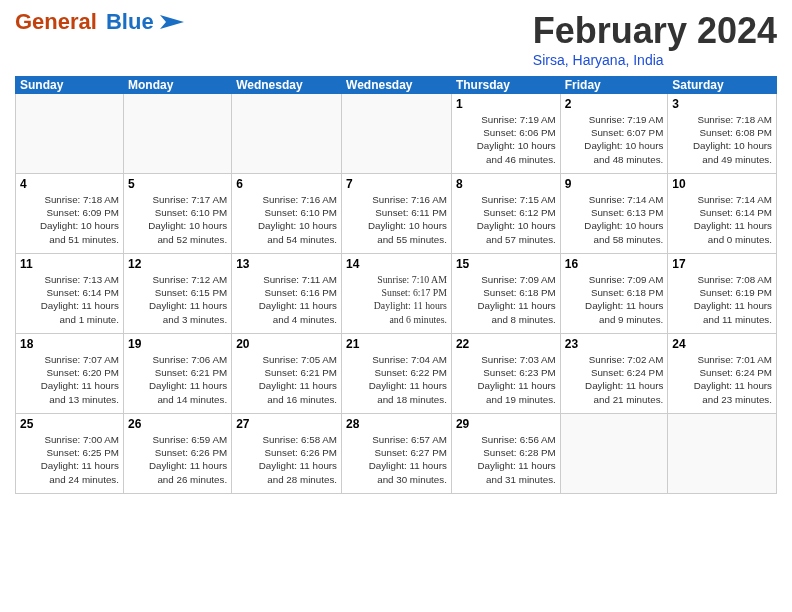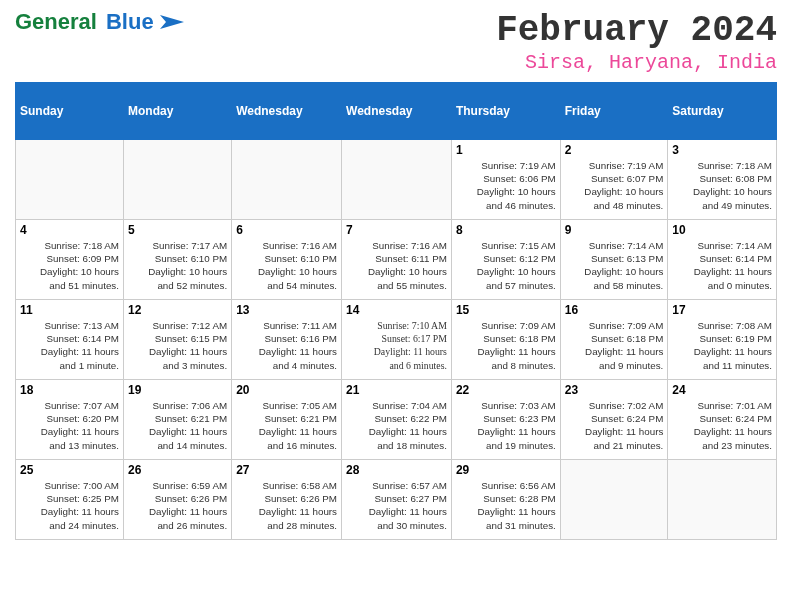--- a/index.html
+++ b/index.html
@@ -25,41 +25,39 @@
       flex-direction: column;
       align-items: flex-start;
     }
     .logo-text {
       font-size: 22px;
       font-weight: bold;
       color: #333;
       line-height: 1.1;
     }
     .title-block {
-      text-align: right;
-      font-family: Liberation Mono, monospace;
     }
     .month-title {
       font-size: 36px;
       font-weight: bold;
       color: #333;
     }
     .location {
-      font-size: 20px;
-      color: #ec4899;
+      font-size: 14px;
+      color: #1d4ed8;
     }
     .calendar {
       width: 100%;
       border-collapse: collapse;
       font-size: 10.5px;
     }
     .calendar th {
       background-color: #1a6fc4;
       color: #fff;
-      padding: 21px 4px;
+      padding: 1px 4px;
       text-align: left;
       font-size: 12px;
       border: 1px solid #1a6fc4;
     }
     .calendar td {
       border: 1px solid #ccc;
       vertical-align: top;
       padding: 3px 4px;
       width: 113px;
       min-height: 80px;
@@ -80,21 +78,21 @@
     .empty { background: #f9f9f9; }
   </style>
 </head>
 <body>
 
 <div class="container">
   <div class="header">
     <div class="logo">
       <div style="display:flex;align-items:center;">
         <span class="logo-text">
-          <span style="color:#15803d;">General</span><span style="color:#1a6fc4;margin-left:9px;">Blue</span>
+          <span style="color:#c2410c;">General</span><span style="color:#1a6fc4;margin-left:9px;">Blue</span>
         </span>
         <svg width="28" height="22" viewBox="0 0 28 22" style="margin-left:2px;">
           <polygon points="4,4 28,11 4,18 10,11" fill="#1a6fc4"></polygon>
         </svg>
       </div>
     </div>
     <div class="title-block">
       <div class="month-title">February 2024</div>
       <div class="location">Sirsa, Haryana, India</div>
     </div>

